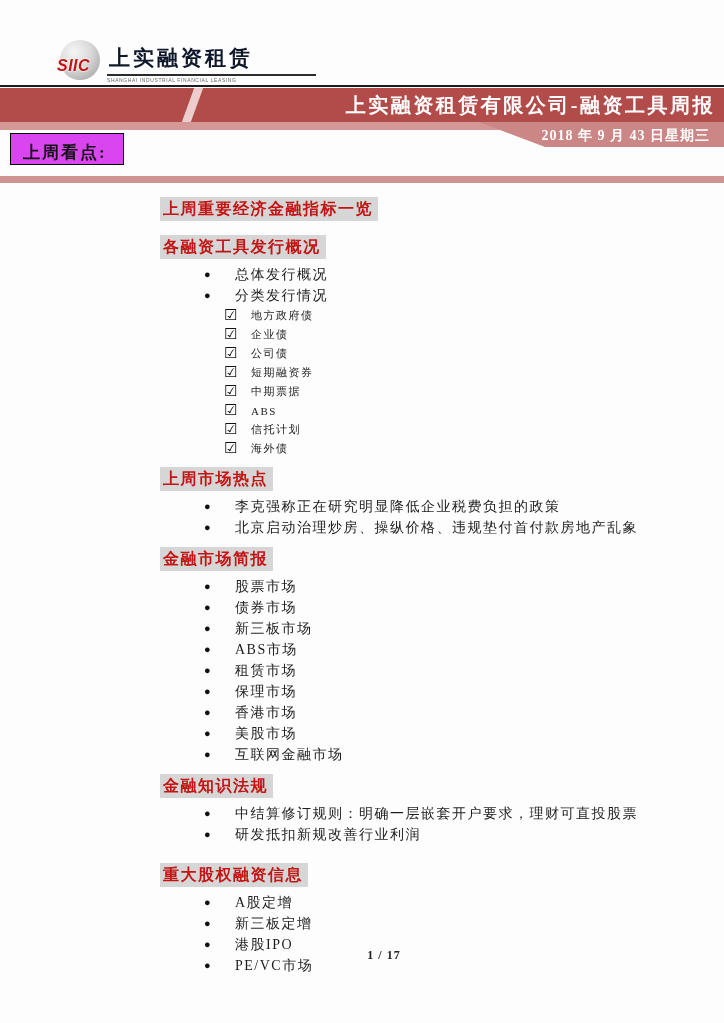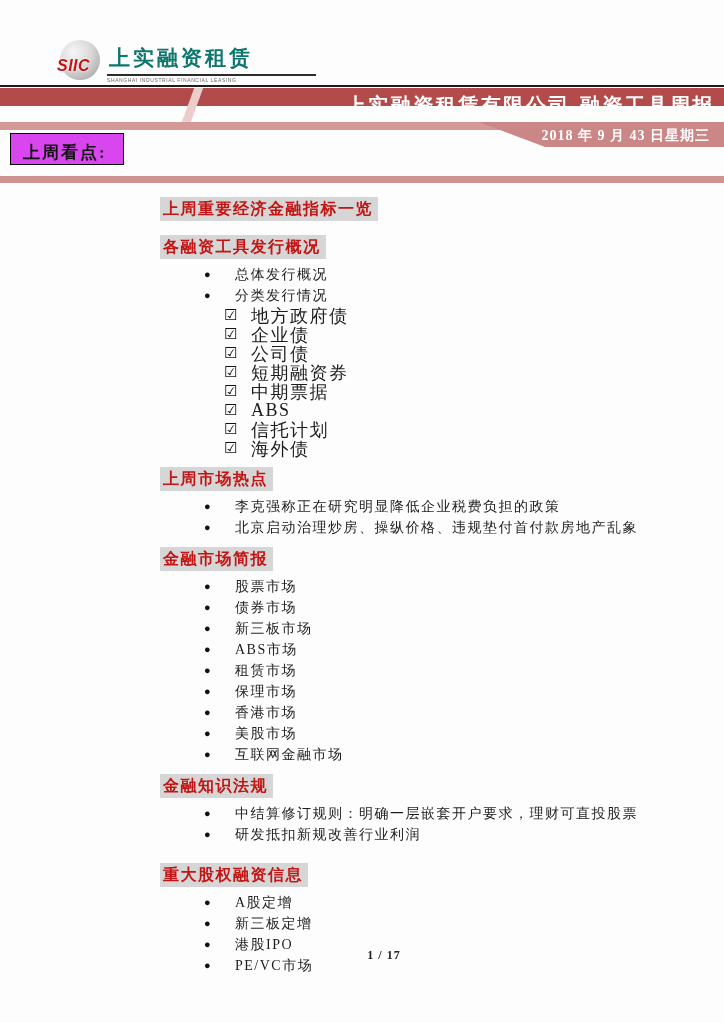--- a/index.html
+++ b/index.html
@@ -8,29 +8,29 @@
   .page { position:relative; width:724px; height:1023px; background:#fdfdfd; overflow:hidden; }
 
   
   .logo { position:absolute; left:60px; top:40px; display:flex; align-items:flex-start; }
   .logo-sphere { position:relative; width:40px; height:40px; border-radius:50%;
     background:radial-gradient(circle at 35% 30%, #f6f6f6 0%, #d9d9d9 45%, #989898 100%); }
   .logo-siic { position:absolute; left:-3px; bottom:5px; font-style:italic; font-weight:bold;
     font-size:16px; color:#c41414; text-shadow:0 0 2px #fff,0 0 2px #fff; letter-spacing:0.5px;
     font-family:"Liberation Sans",sans-serif; }
   .logo-text { margin-left:7px; padding-top:4px; }
-  .logo-name { font-size:21px; font-weight:bold; color:#0f766e; letter-spacing:3px;
+  .logo-name { font-size:21px; font-weight:bold; color:#0f172a; letter-spacing:3px;
     border-bottom:2px solid #2b2b2b; padding:0 5px 2px 2px; white-space:nowrap; }
   .logo-sub { font-size:8px; color:#666; letter-spacing:1px; white-space:nowrap;
     transform:scale(0.62); transform-origin:0 0; margin-top:2px;
     font-family:"Liberation Sans",sans-serif; }
 
   
   .topline { position:absolute; left:0; top:85px; width:724px; height:2px; background:#1c1c1c; }
-  .redbar { position:absolute; left:0; top:88px; width:724px; height:18px; background:#b24c4a; }
+  .redbar { position:absolute; left:0; top:88px; width:724px; height:34px; background:#b24c4a; }
   .redbar-title { position:absolute; right:9px; top:0; height:34px; line-height:34px;
     color:#ffffff; font-weight:bold; font-size:20px; letter-spacing:2.5px; white-space:nowrap; }
   .slash { position:absolute; left:188px; top:0; width:9px; height:34px; background:#eccdcc;
     transform:skewX(-20deg); }
   .pinkstrip { position:absolute; left:0; top:122px; width:724px; height:8px; background:#d49897; }
   .dateribbon { position:absolute; right:0; top:122px; width:245px; height:25px; background:#ca8786;
     clip-path:polygon(0 0,100% 0,100% 100%,66px 100%); }
   .dateribbon span { position:absolute; right:14px; top:0; height:25px; line-height:27px;
     color:#ffffff; font-weight:bold; font-size:14px; letter-spacing:1px; white-space:nowrap; }
 
@@ -45,21 +45,21 @@
   .sec-heading { display:inline-block; background:#d6d6d6; color:#c41414; font-weight:bold;
     font-size:16px; letter-spacing:1.5px; padding:2px 5px 1px 3px; margin:0 0 5px 0; }
   .sec { margin-bottom:9px; }
   .sec.gap-top { margin-top:18px; }
   .row { display:flex; align-items:center; }
   .bullet-row { padding-left:44px; height:21px; }
   .bullet-row .glyph { width:14px; font-size:11px; line-height:21px; color:#111; }
   .bullet-row .lbl { margin-left:17px; font-size:14px; letter-spacing:1.5px; white-space:nowrap; }
   .check-row { padding-left:64px; height:19px; }
   .check-row .glyph { width:15px; font-size:15px; line-height:19px; color:#111; }
-  .check-row .lbl { margin-left:12px; font-size:18px; letter-spacing:1.5px; white-space:nowrap; }
+  .check-row .lbl { margin-left:12px; font-size:11px; letter-spacing:1.5px; white-space:nowrap; }
 
   
   .pageno { position:absolute; left:0; top:948px; width:724px; text-align:center;
     font-weight:bold; font-size:12px; color:#222; letter-spacing:1px;padding-left:44px; }
 </style>
 </head>
 <body>
 
 <div class="page">
 

